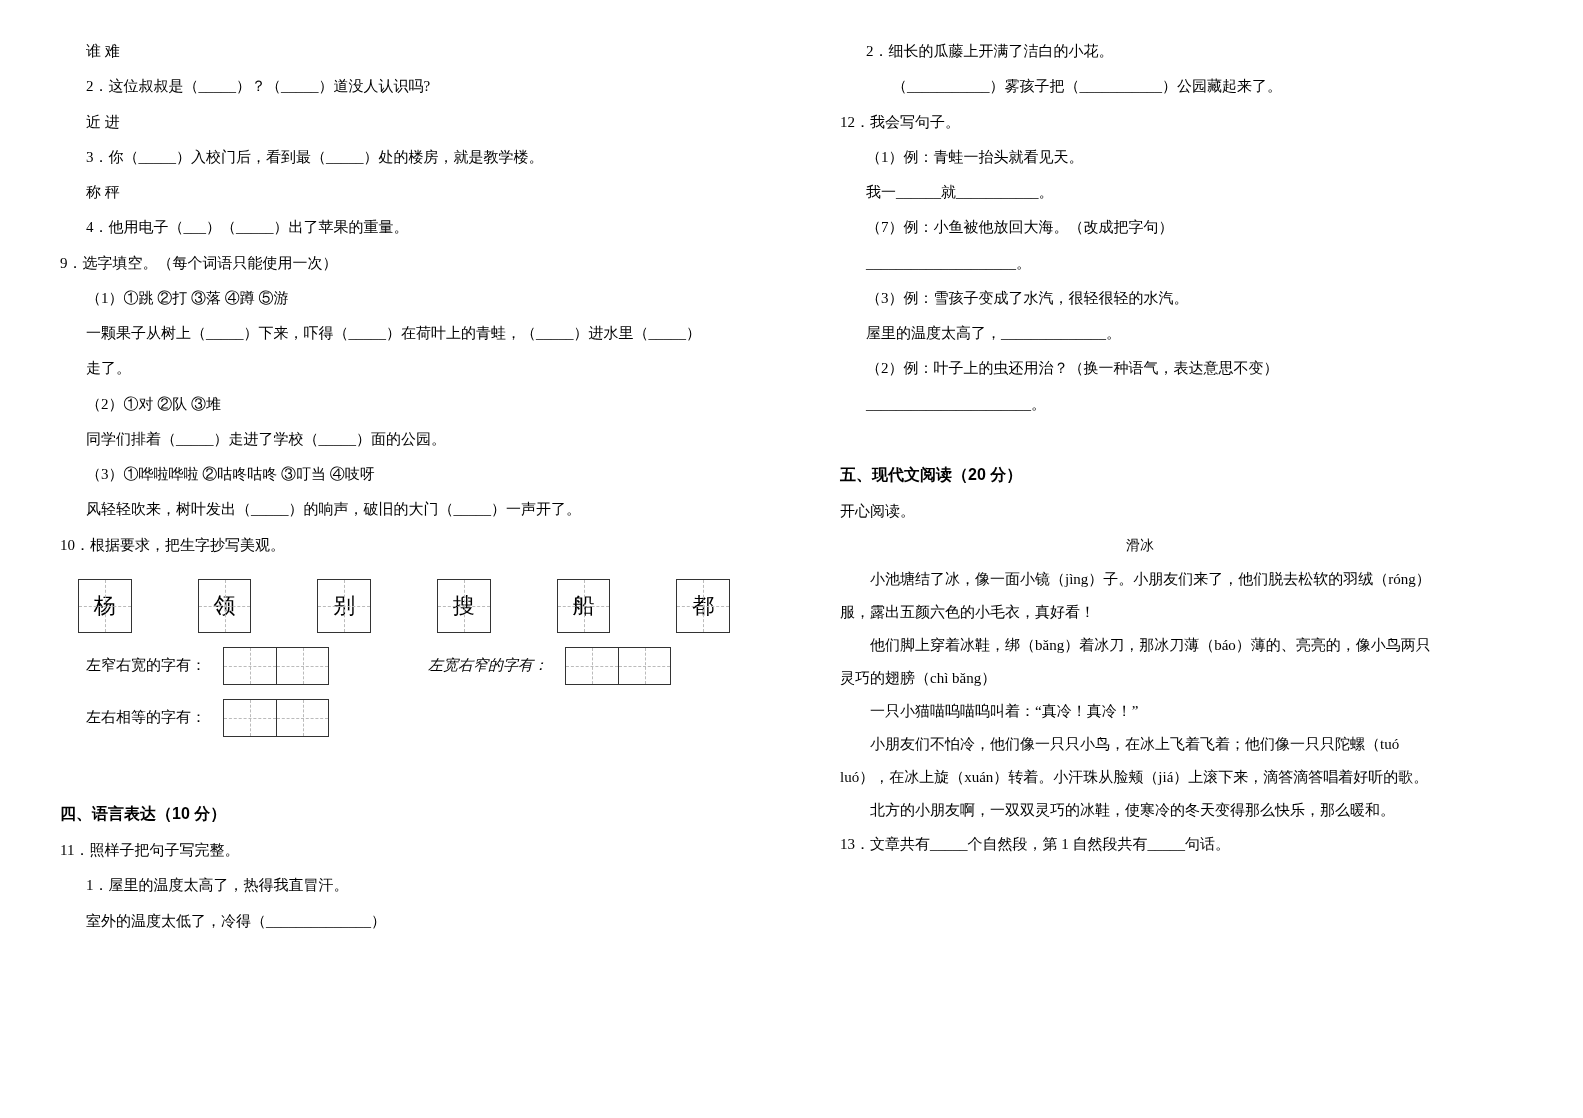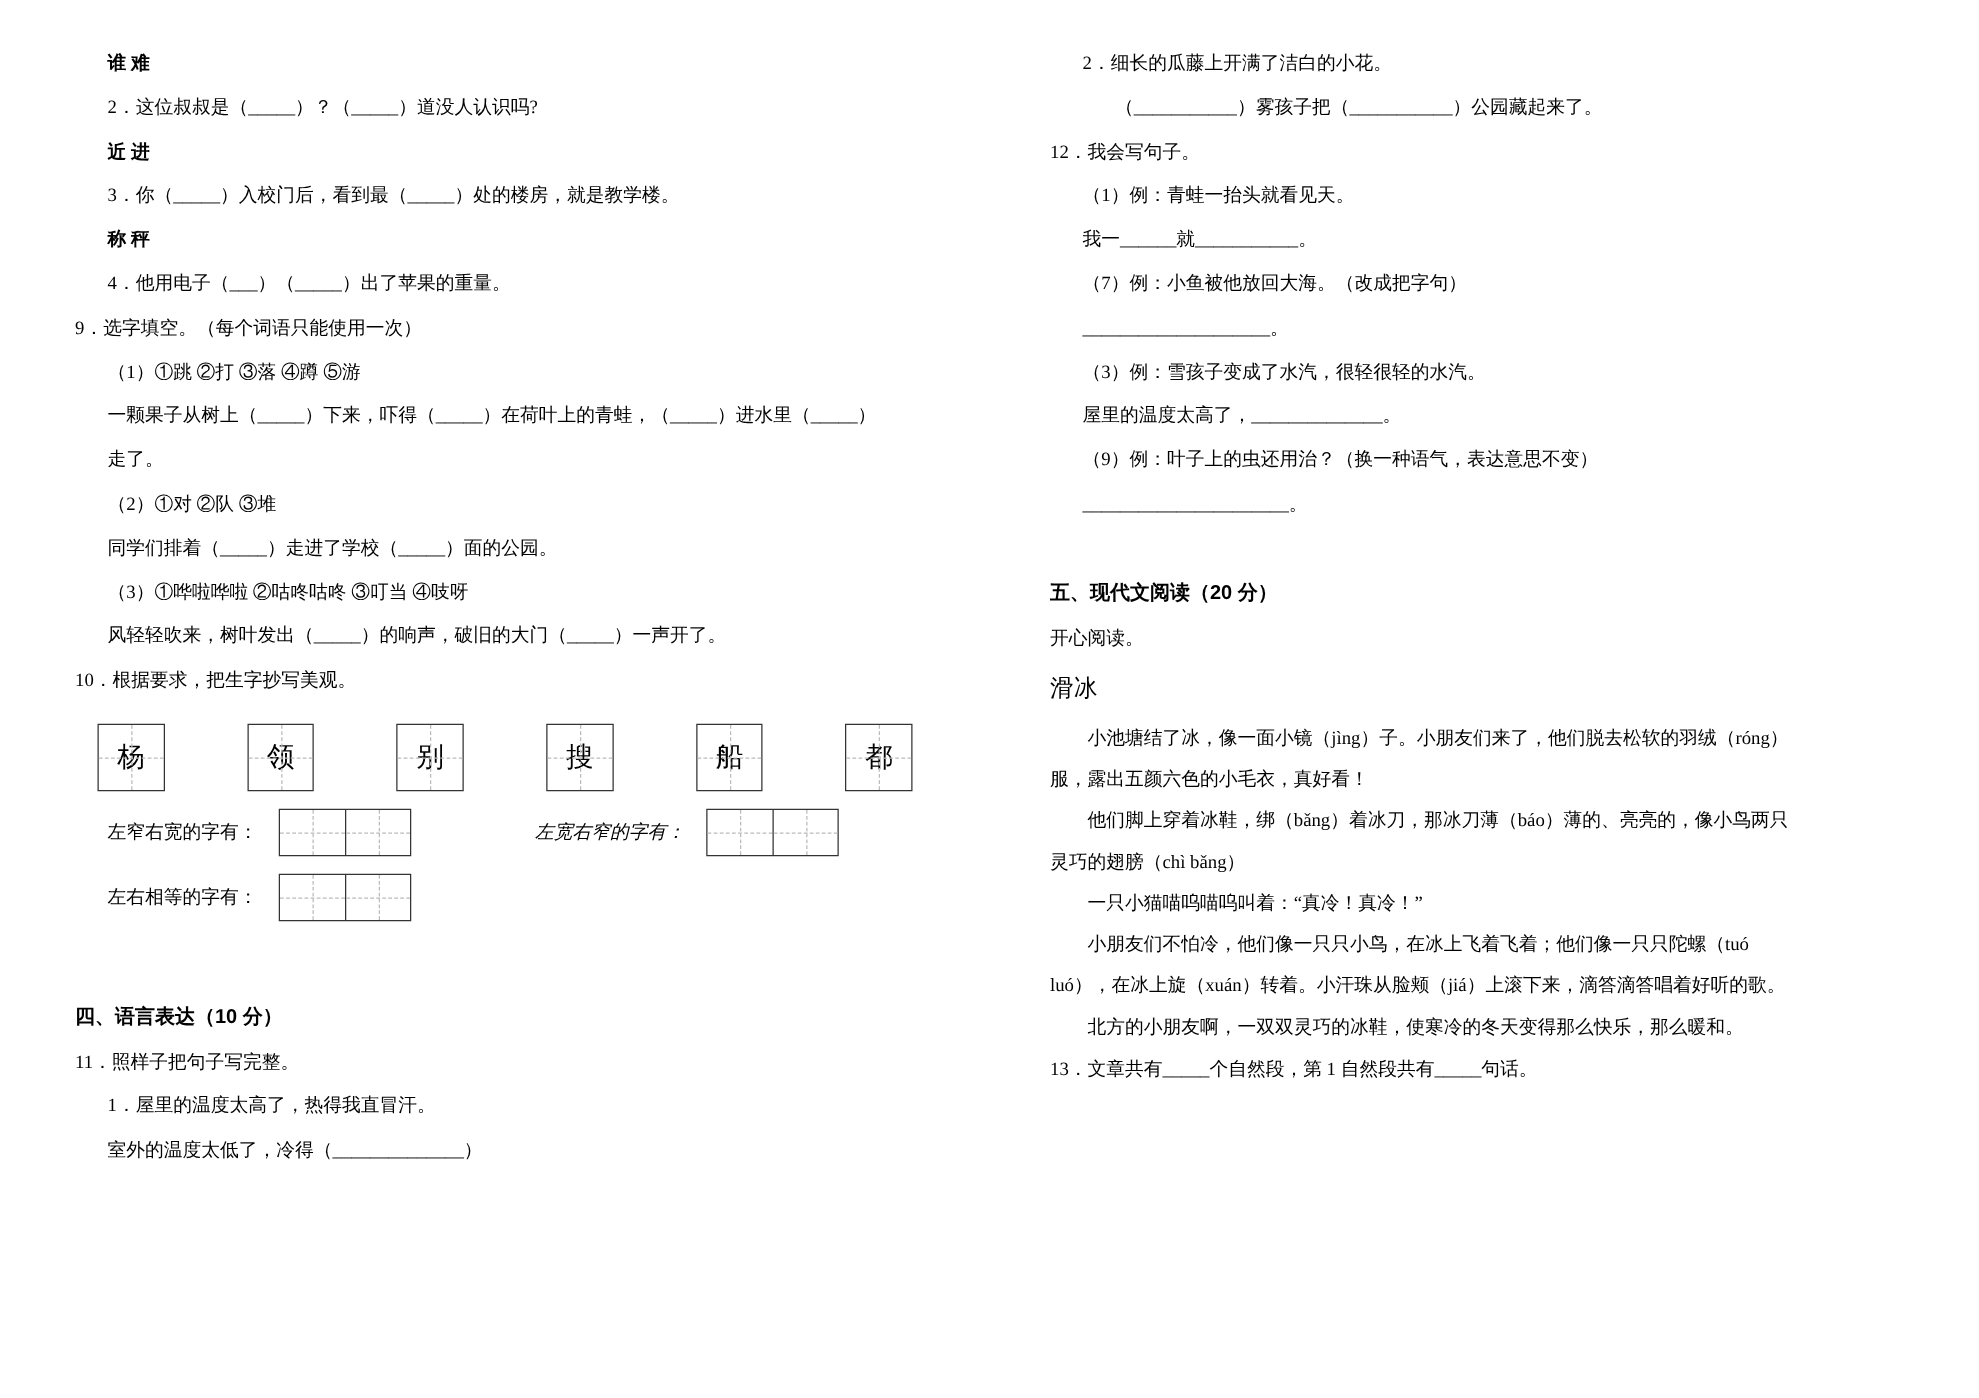--- a/index.html
+++ b/index.html
@@ -35,21 +35,20 @@
     line-height: 2.35;
     font-size: 15px;
     white-space: nowrap;
   }
   .line.wrap { white-space: normal; }
   .indent1 { padding-left: 26px; }
   .indent2 { padding-left: 52px; }
   .indent0 { padding-left: 0px; }
   .charpair {
     letter-spacing: 0px;
-    font-weight: bold;
   }
   .sec-title {
     font-weight: bold;
     font-size: 16px;
     line-height: 2.4;
     font-family: "Liberation Sans", "DejaVu Sans", sans-serif;
   }
   .grid-row {
     display: flex;
     flex-direction: row;
@@ -111,22 +110,23 @@
     border-top: 1px dashed #bbb;
   }
   .boxpair .cell::after {
     content: "";
     position: absolute;
     top: 0; bottom: 0; left: 50%;
     border-left: 1px dashed #bbb;
   }
   .gap-left { margin-left: 86px; font-style: italic; }
   .passage-title {
+    text-align: center;
     line-height: 2.4;
-    font-size: 19px;
+    font-size: 14px;
   }
   .tight { line-height: 2.2; }
   .p-indent { text-indent: 30px; }
 </style>
 </head>
 <body>
 
 <div class="page">
 
   <div class="col col-left">
@@ -192,21 +192,21 @@
     <div class="line indent1">2．细长的瓜藤上开满了洁白的小花。</div>
     <div class="line indent2">（___________）雾孩子把（___________）公园藏起来了。</div>
 
     <div class="line indent0">12．我会写句子。</div>
     <div class="line indent1">（1）例：青蛙一抬头就看见天。</div>
     <div class="line indent1">我一______就___________。</div>
     <div class="line indent1">（7）例：小鱼被他放回大海。（改成把字句）</div>
     <div class="line indent1">____________________。</div>
     <div class="line indent1">（3）例：雪孩子变成了水汽，很轻很轻的水汽。</div>
     <div class="line indent1">屋里的温度太高了，______________。</div>
-    <div class="line indent1">（9）例：叶子上的虫还用治？（换一种语气，表达意思不变）</div>
+    <div class="line indent1">（2）例：叶子上的虫还用治？（换一种语气，表达意思不变）</div>
     <div class="line indent1">______________________。</div>
 
     <div style="height:34px"></div>
 
     <div class="sec-title indent0">五、现代文阅读（20 分）</div>
     <div class="line indent0">开心阅读。</div>
     <div class="passage-title">滑冰</div>
 
     <div class="line wrap tight p-indent">小池塘结了冰，像一面小镜（jìng）子。小朋友们来了，他们脱去松软的羽绒（róng）服，露出五颜六色的小毛衣，真好看！</div>
     <div class="line wrap tight p-indent">他们脚上穿着冰鞋，绑（bǎng）着冰刀，那冰刀薄（báo）薄的、亮亮的，像小鸟两只灵巧的翅膀（chì bǎng）</div>

